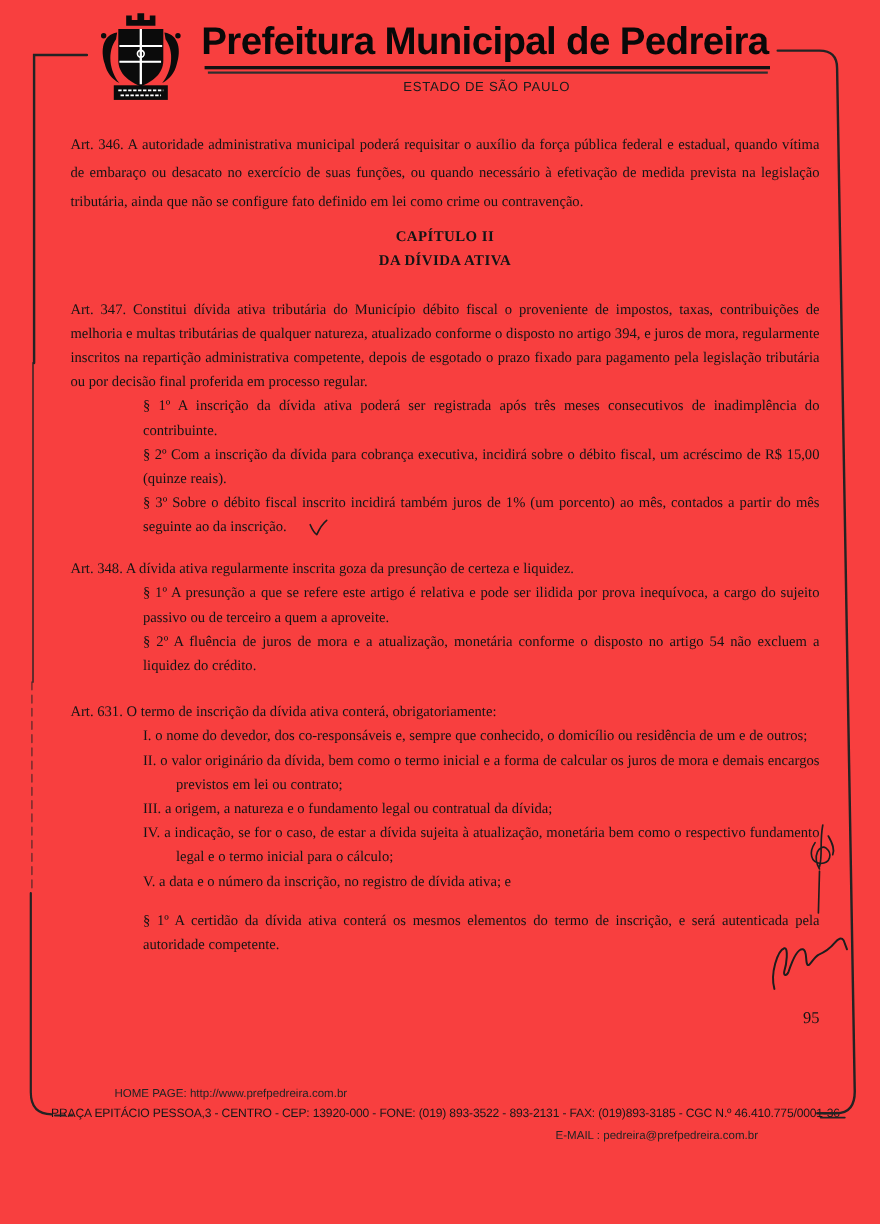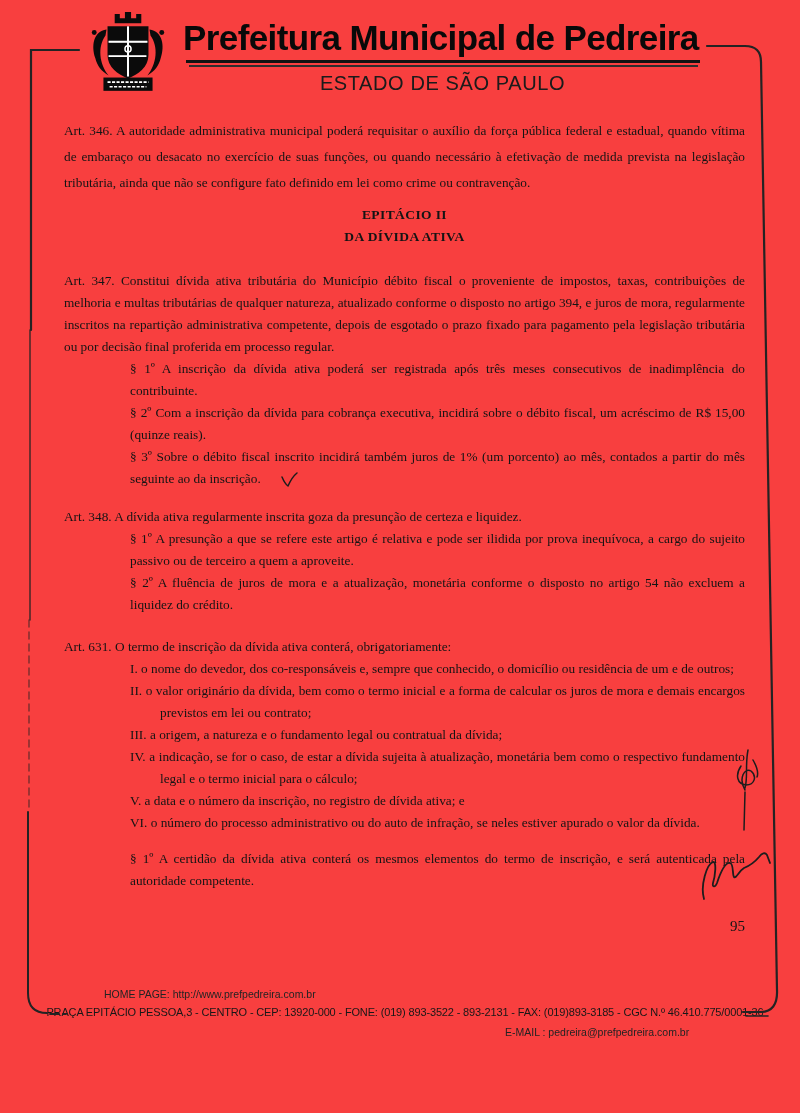--- a/index.html
+++ b/index.html
@@ -13,21 +13,21 @@
   .logo{position:absolute;left:86px;top:10px;width:84px;height:88px;}
   .title{
     position:absolute;left:183px;top:18px;width:522px;
     font-family:"Liberation Sans", sans-serif;font-weight:bold;
     font-size:35px;letter-spacing:-0.6px;white-space:nowrap;color:#121212;
   }
   .rule1{position:absolute;left:186px;top:60px;width:514px;height:3px;background:#1a1a1a;}
   .rule2{position:absolute;left:189px;top:65px;width:509px;height:2px;background:#333;}
   .subtitle{
     position:absolute;left:185px;top:72px;width:515px;text-align:center;
-    font-family:"Liberation Sans", sans-serif;font-size:20px;
+    font-family:"Liberation Sans", sans-serif;font-size:12px;
     letter-spacing:0.6px;color:#222;
   }
   
   .content{
     position:absolute;left:64px;top:118px;width:681px;
     font-size:13.3px;line-height:22px;text-align:justify;
   }
   .content p{margin:0;}
   .p346{line-height:26px;}
   .chap{
@@ -85,36 +85,35 @@
     </g>
   </svg>
 
   <div class="title">Prefeitura Municipal de Pedreira</div>
   <div class="rule1"></div>
   <div class="rule2"></div>
   <div class="subtitle">ESTADO DE SÃO PAULO</div>
 
   <div class="content">
     <p class="p346">Art. 346. A autoridade administrativa municipal poderá requisitar o auxílio da força pública federal e estadual, quando vítima de embaraço ou desacato no exercício de suas funções, ou quando necessário à efetivação de medida prevista na legislação tributária, ainda que não se configure fato definido em lei como crime ou contravenção.</p>
-    <p class="chap mt-cap">EPITÁCIO II</p>
+    <p class="chap mt-cap">CAPÍTULO II</p>
     <p class="chap">DA DÍVIDA ATIVA</p>
     <p class="mt-347">Art. 347. Constitui dívida ativa tributária do Município débito fiscal o proveniente de impostos, taxas, contribuições de melhoria e multas tributárias de qualquer natureza, atualizado conforme o disposto no artigo 394, e juros de mora, regularmente inscritos na repartição administrativa competente, depois de esgotado o prazo fixado para pagamento pela legislação tributária ou por decisão final proferida em processo regular.</p>
     <p class="ind">§ 1º A inscrição da dívida ativa poderá ser registrada após três meses consecutivos de inadimplência do contribuinte.</p>
     <p class="ind">§ 2º Com a inscrição da dívida para cobrança executiva, incidirá sobre o débito fiscal, um acréscimo de R$ 15,00 (quinze reais).</p>
     <p class="ind">§ 3º Sobre o débito fiscal inscrito incidirá também juros de 1% (um porcento) ao mês, contados a partir do mês seguinte ao da inscrição.</p>
     <p class="mt-348">Art. 348. A dívida ativa regularmente inscrita goza da presunção de certeza e liquidez.</p>
     <p class="ind">§ 1º A presunção a que se refere este artigo é relativa e pode ser ilidida por prova inequívoca, a cargo do sujeito passivo ou de terceiro a quem a aproveite.</p>
     <p class="ind">§ 2º A fluência de juros de mora e a atualização, monetária conforme o disposto no artigo 54 não excluem a liquidez do crédito.</p>
     <p class="mt-349">Art. 631. O termo de inscrição da dívida ativa conterá, obrigatoriamente:</p>
     <p class="hang-first">I. o nome do devedor, dos co-responsáveis e, sempre que conhecido, o domicílio ou residência de um e de outros;</p>
     <p class="hang-deep">II. o valor originário da dívida, bem como o termo inicial e a forma de calcular os juros de mora e demais encargos previstos em lei ou contrato;</p>
     <p class="ind">III. a origem, a natureza e o fundamento legal ou contratual da dívida;</p>
     <p class="hang-deep">IV. a indicação, se for o caso, de estar a dívida sujeita à atualização, monetária bem como o respectivo fundamento legal e o termo inicial para o cálculo;</p>
     <p class="ind">V. a data e o número da inscrição, no registro de dívida ativa; e</p>
-    <p class="ind">VI. o número do processo administrativo ou do auto de infração, se neles estiver apurado o valor da dívida.</p>
     <p class="ind mt-certidao">§ 1º A certidão da dívida ativa conterá os mesmos elementos do termo de inscrição, e será autenticada pela autoridade competente.</p>
   </div>
 
   <div class="pagenum">95</div>
 
   <div class="footer-line1">PRAÇA EPITÁCIO PESSOA,3 - CENTRO - CEP: 13920-000 - FONE: (019) 893-3522 - 893-2131 - FAX: (019)893-3185 - CGC N.º 46.410.775/0001-36</div>
   <div class="footer-home">HOME PAGE: http://www.prefpedreira.com.br</div>
   <div class="footer-email">E-MAIL : pedreira@prefpedreira.com.br</div>
 
   <svg class="overlay" viewBox="0 0 800 1113">

